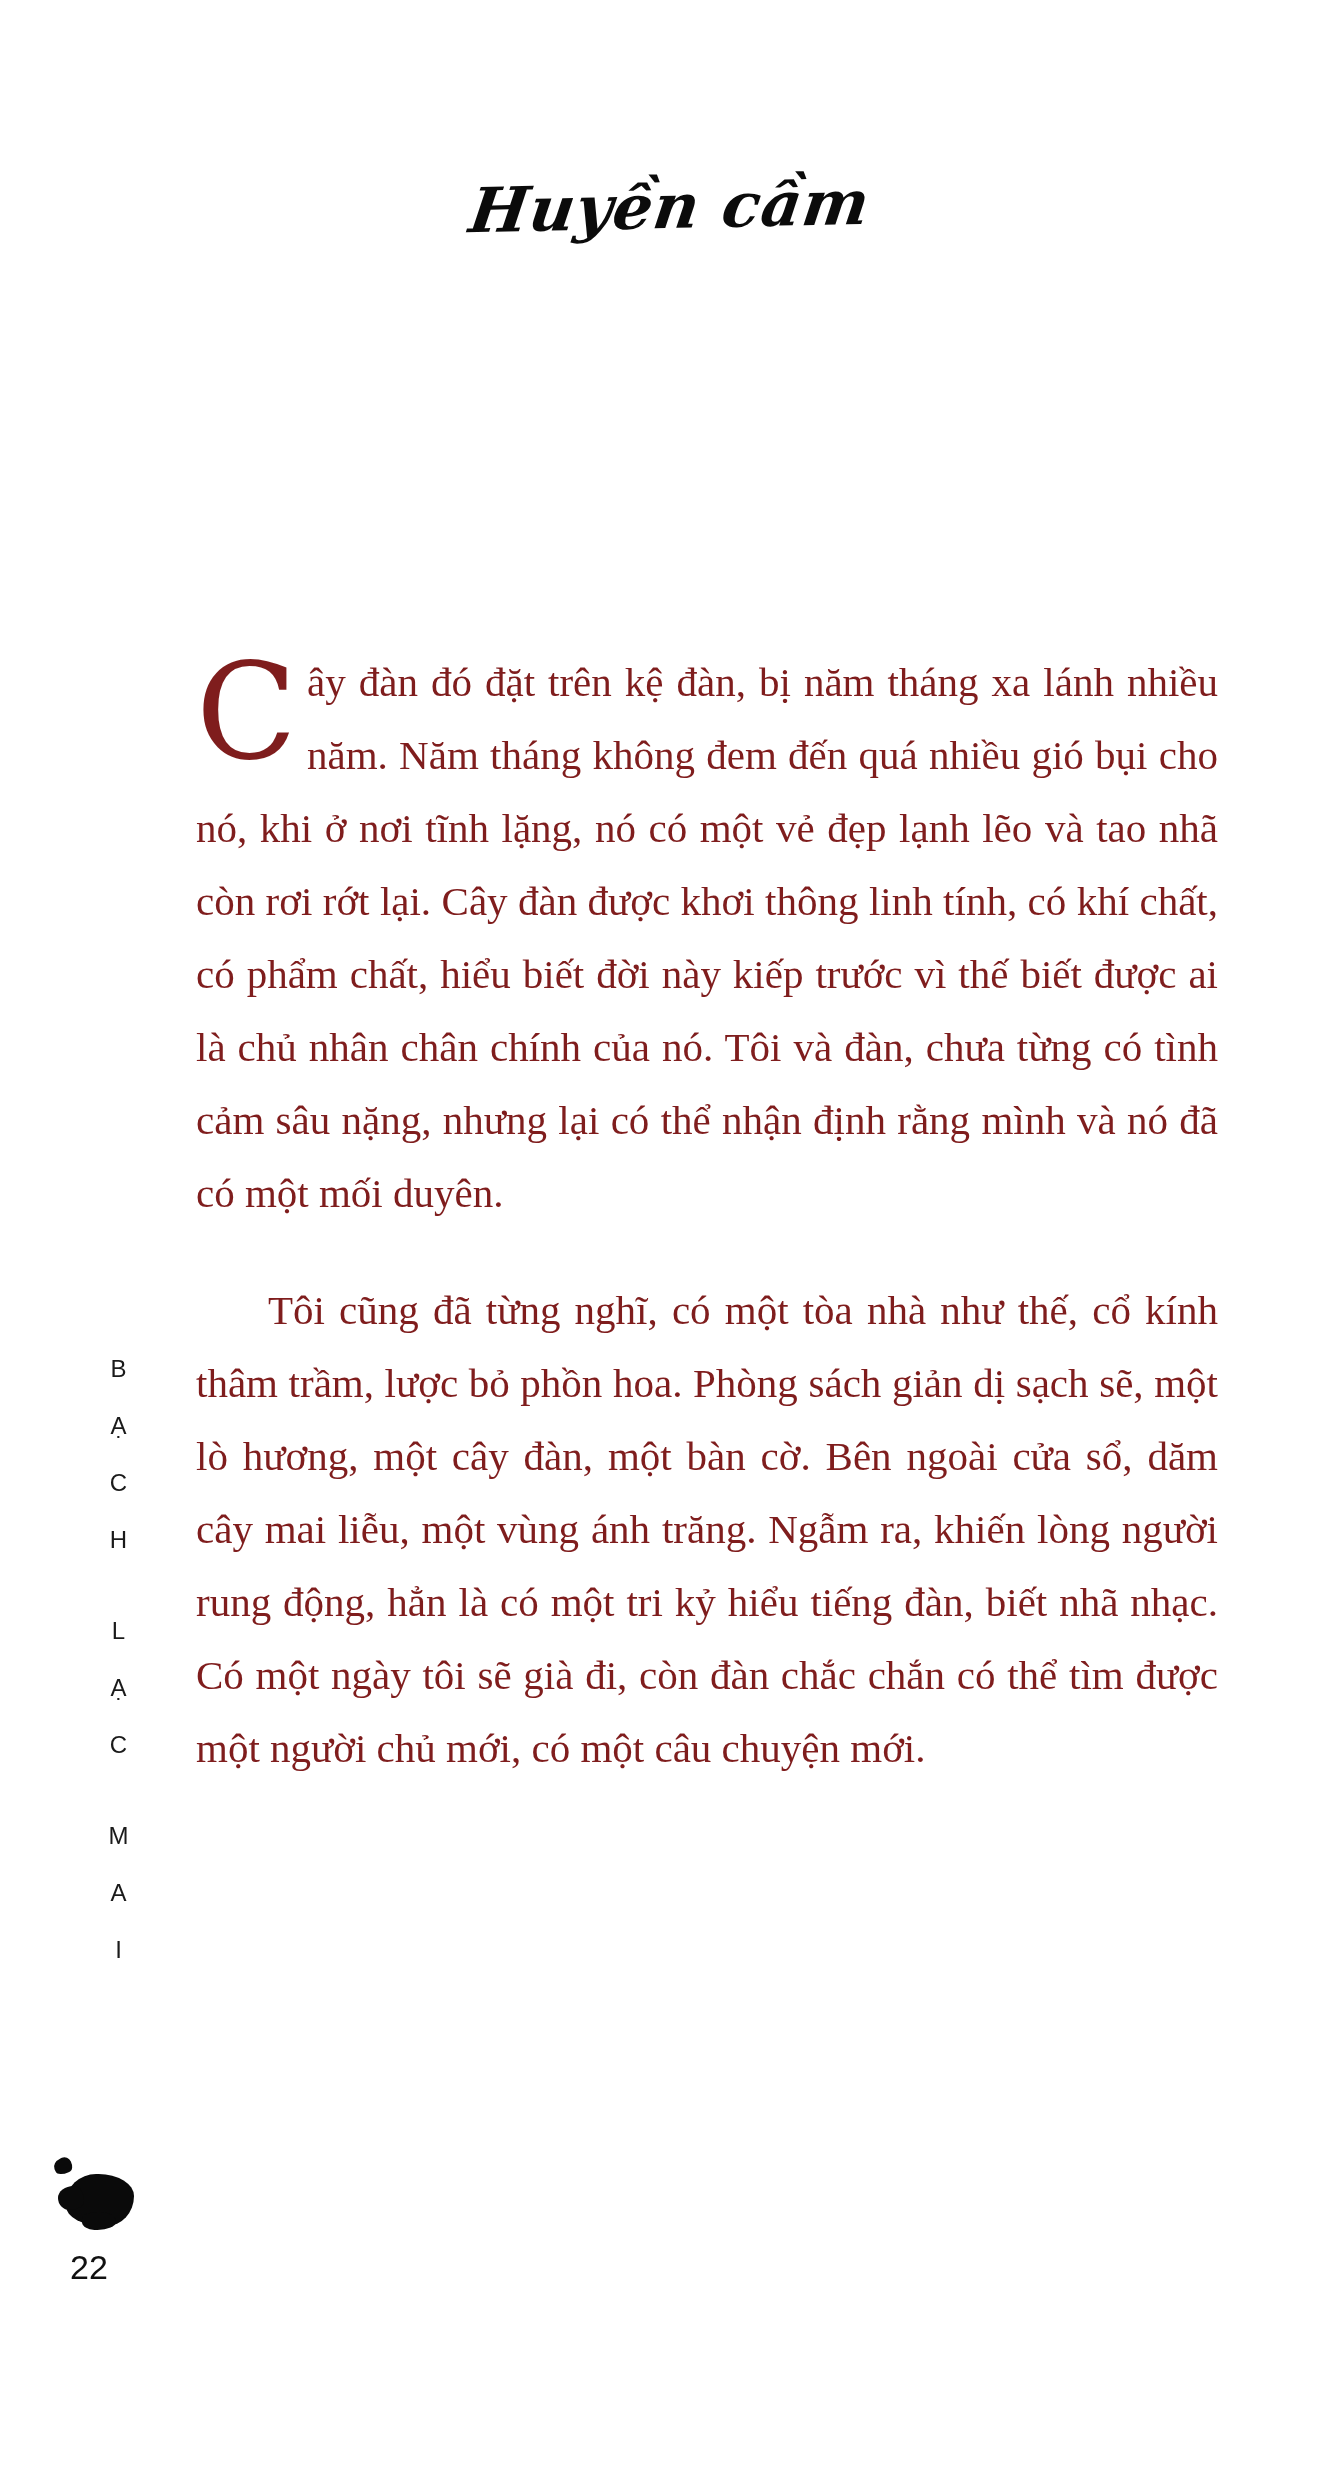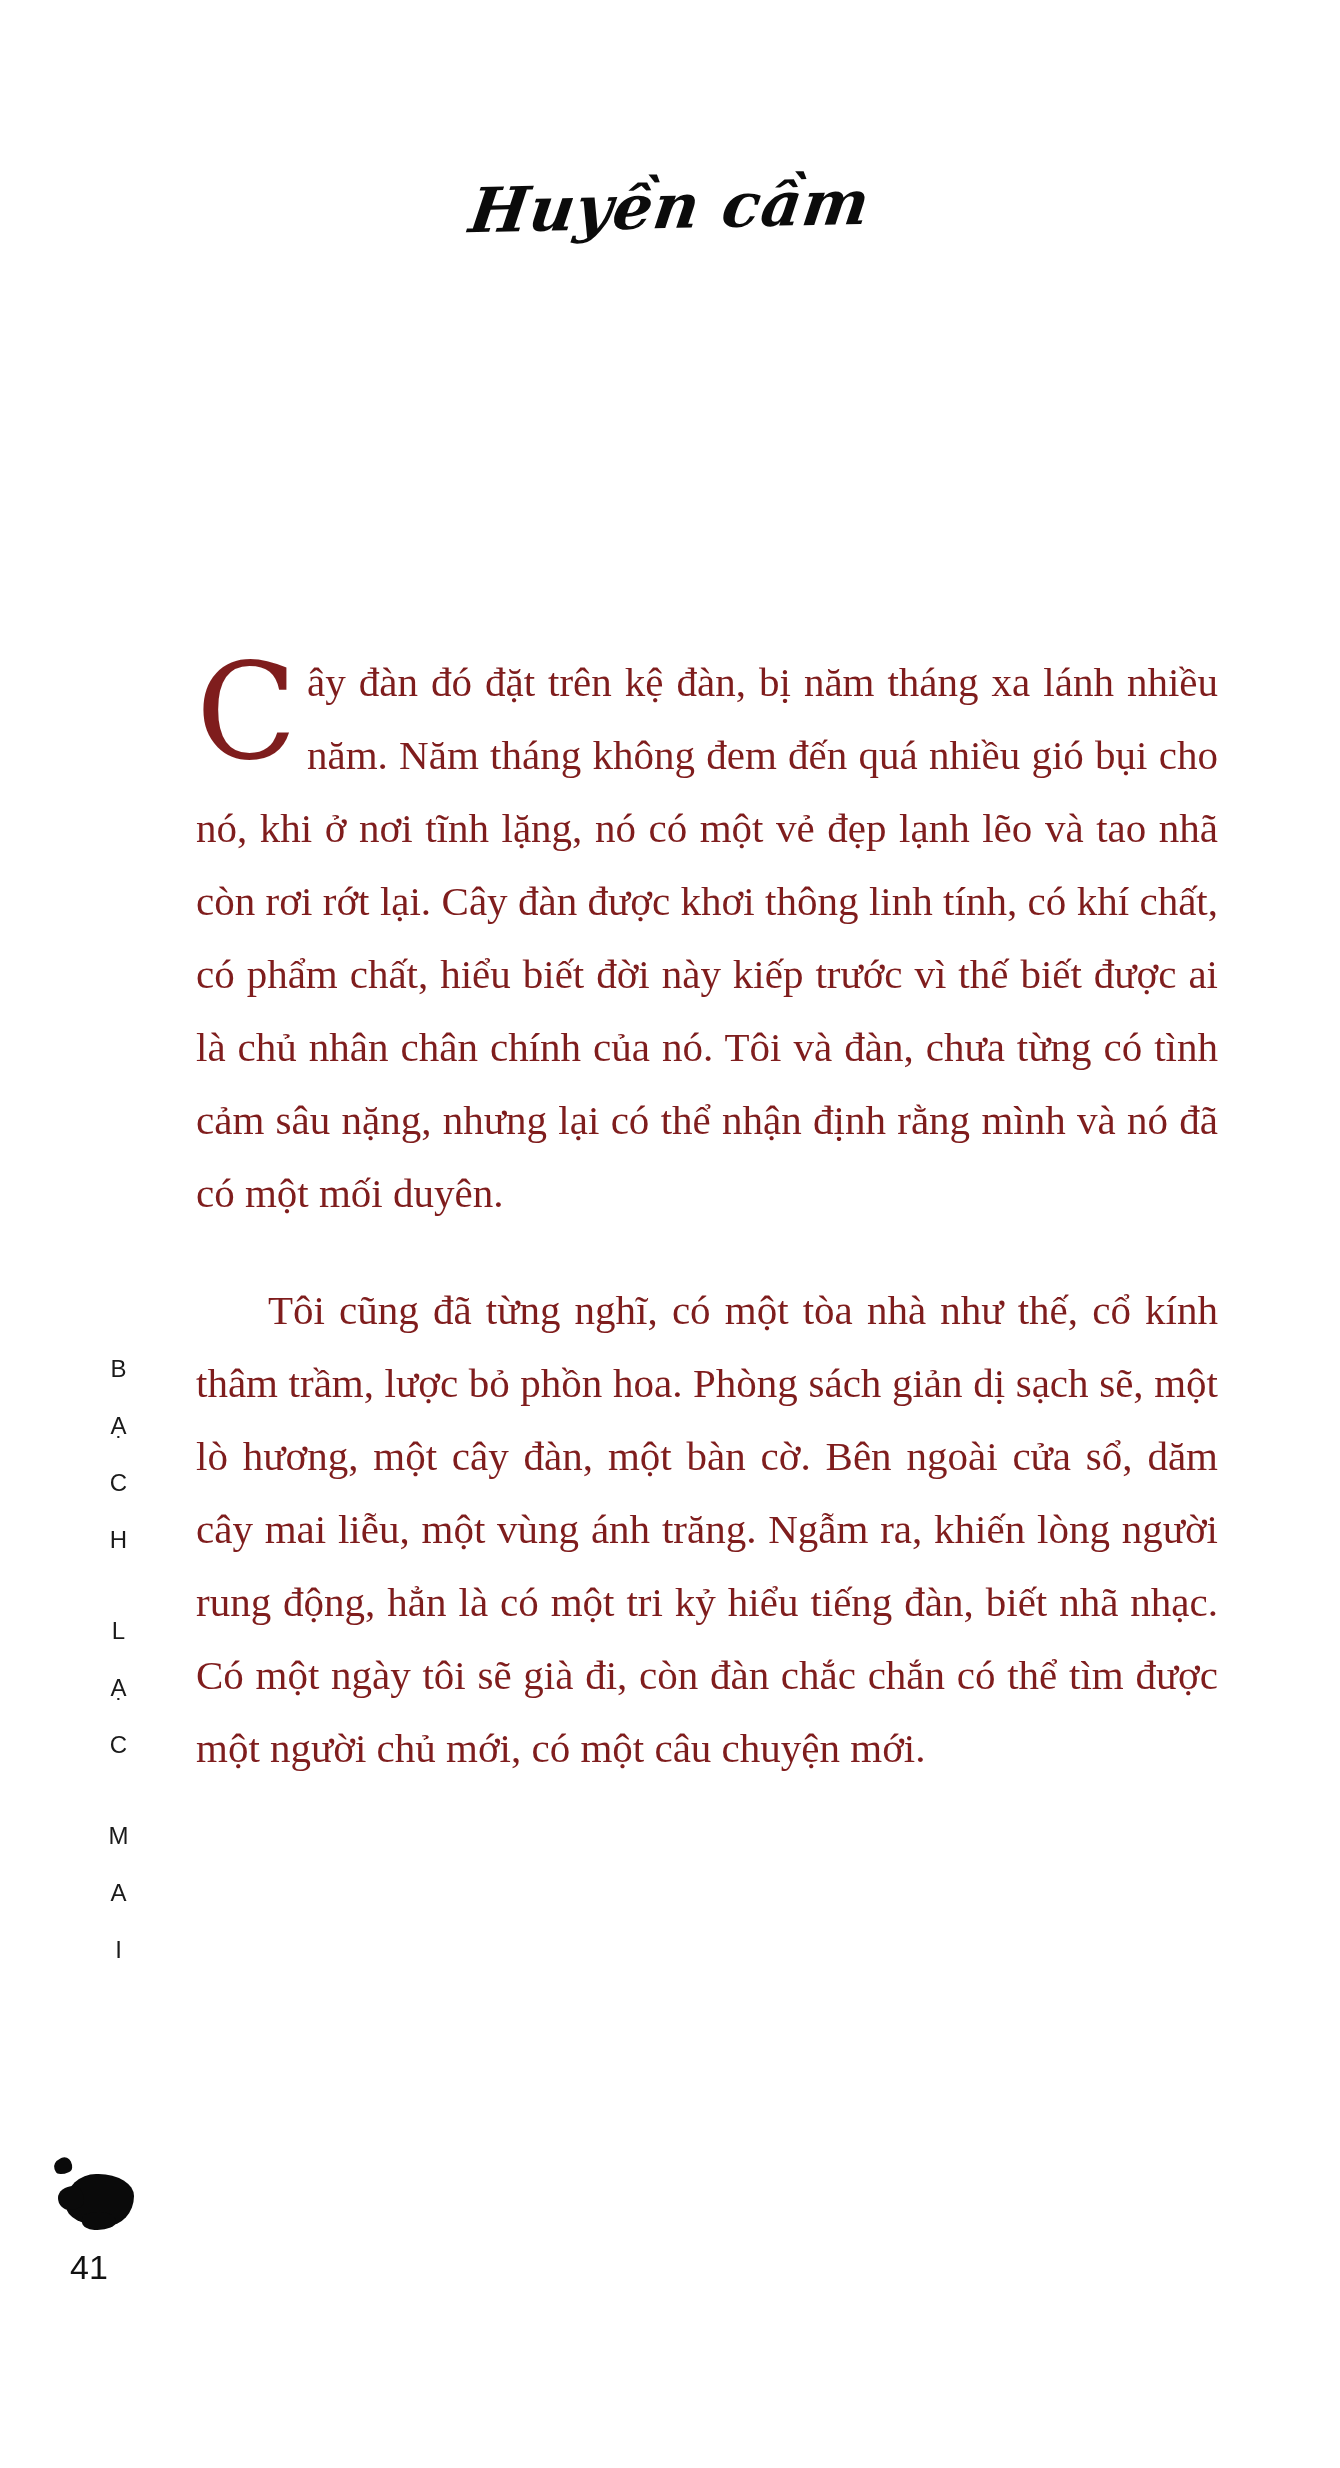--- a/index.html
+++ b/index.html
@@ -172,20 +172,20 @@
     <div class="ch">I</div>
   </div>
 
   <div class="ink-blob">
     <div class="fleck"></div>
     <div class="b1"></div>
     <div class="b2"></div>
     <div class="b3"></div>
   </div>
 
-  <div class="folio">41</div>
+  <div class="folio">22</div>
 
   <div class="text-column">
     <p class="para-first">Cây đàn đó đặt trên kệ đàn, bị năm tháng xa lánh nhiều năm. Năm tháng không đem đến quá nhiều gió bụi cho nó, khi ở nơi tĩnh lặng, nó có một vẻ đẹp lạnh lẽo và tao nhã còn rơi rớt lại. Cây đàn được khơi thông linh tính, có khí chất, có phẩm chất, hiểu biết đời này kiếp trước vì thế biết được ai là chủ nhân chân chính của nó. Tôi và đàn, chưa từng có tình cảm sâu nặng, nhưng lại có thể nhận định rằng mình và nó đã có một mối duyên.</p>
     <p class="para-next">Tôi cũng đã từng nghĩ, có một tòa nhà như thế, cổ kính thâm trầm, lược bỏ phồn hoa. Phòng sách giản dị sạch sẽ, một lò hương, một cây đàn, một bàn cờ. Bên ngoài cửa sổ, dăm cây mai liễu, một vùng ánh trăng. Ngẫm ra, khiến lòng người rung động, hẳn là có một tri kỷ hiểu tiếng đàn, biết nhã nhạc. Có một ngày tôi sẽ già đi, còn đàn chắc chắn có thể tìm được một người chủ mới, có một câu chuyện mới.</p>
   </div>
 
 </div>
 
 </body></html>

